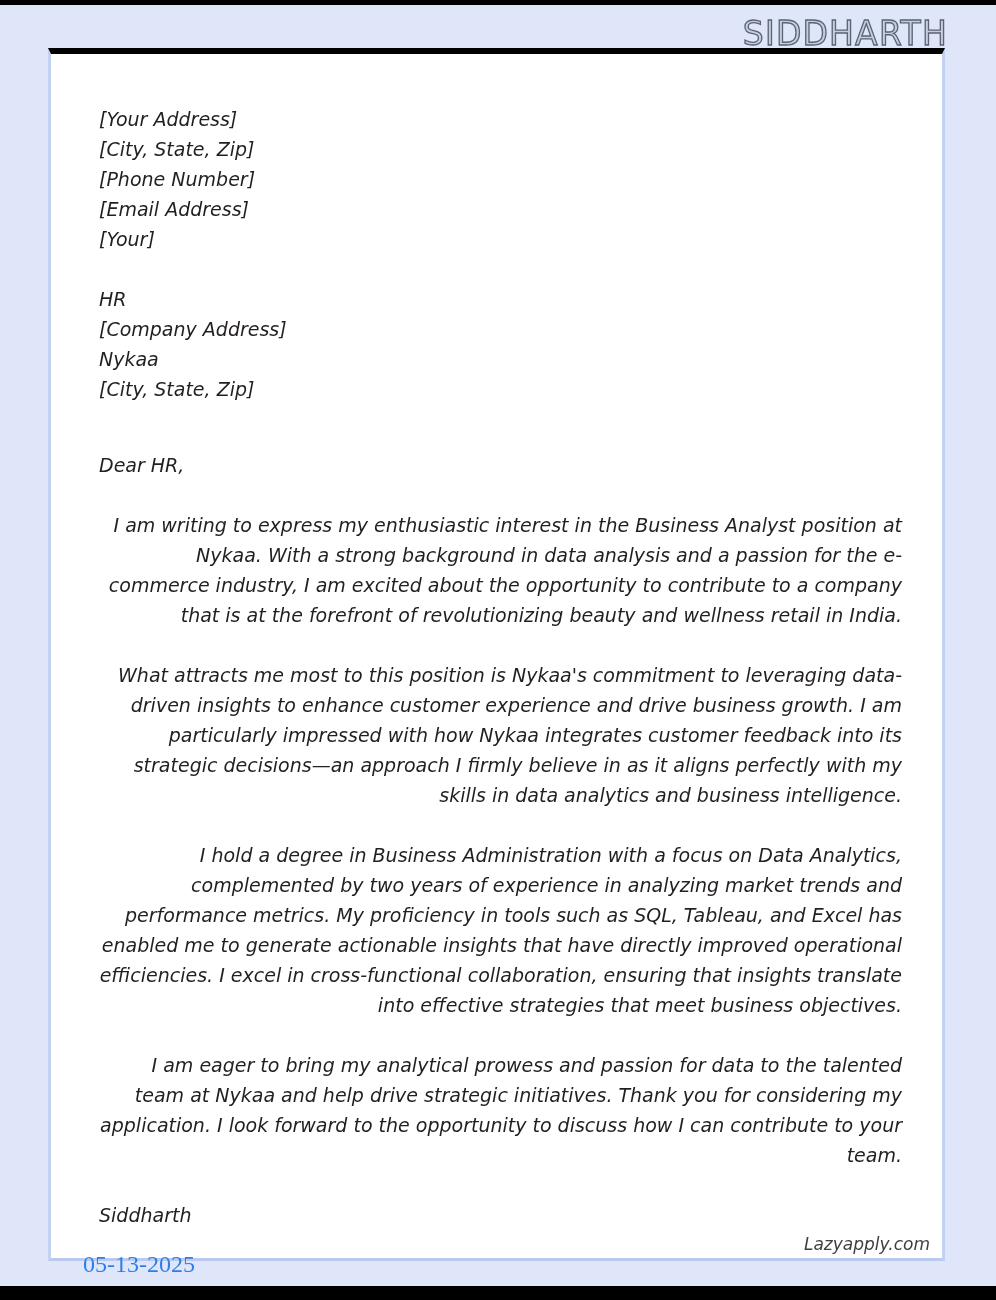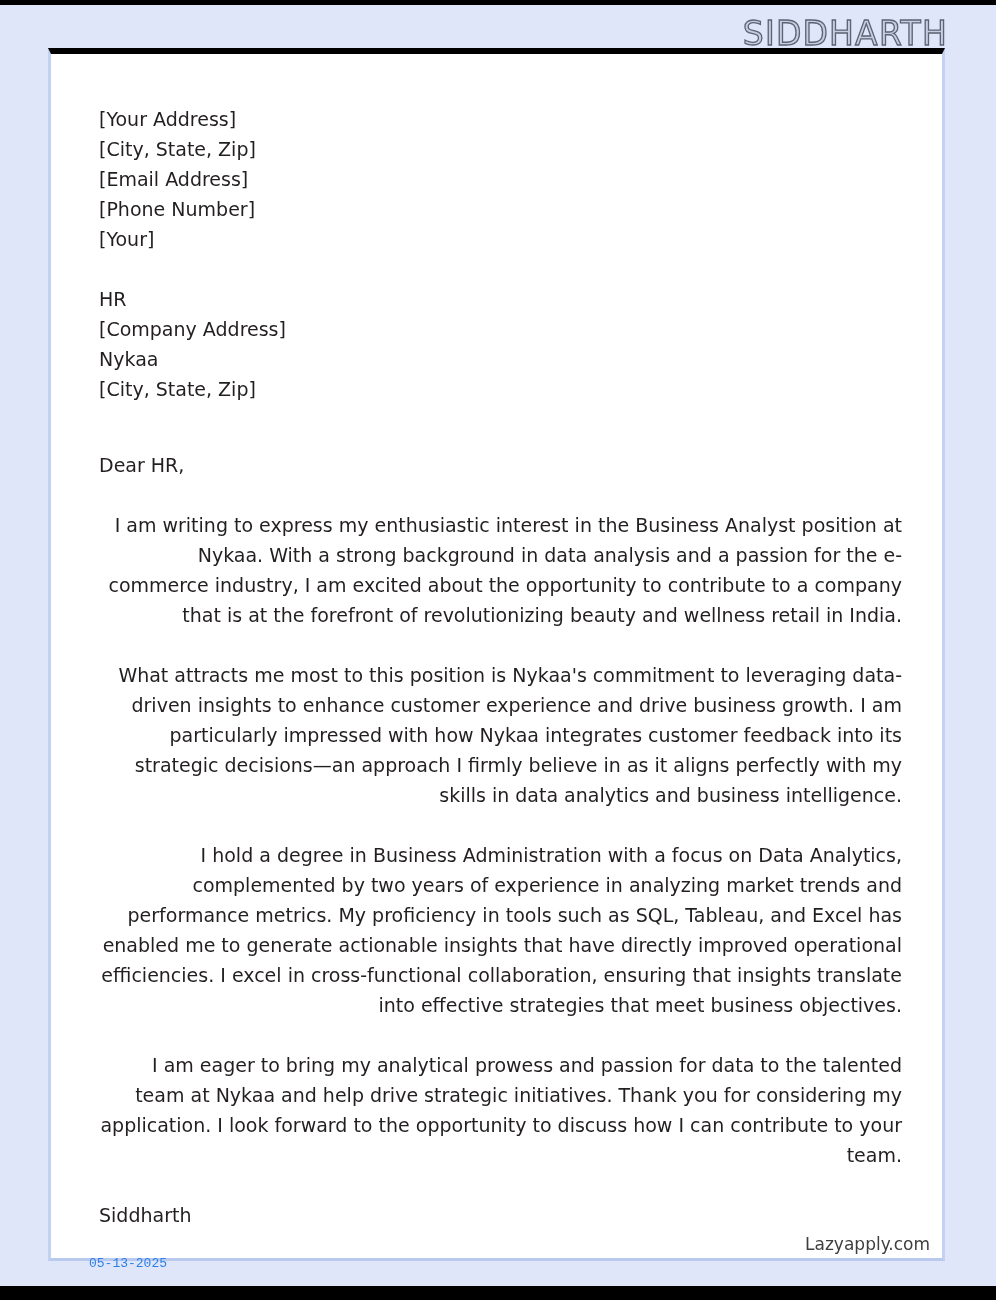--- a/index.html
+++ b/index.html
@@ -59,20 +59,21 @@
     top: 48px;
     width: 897px;
     height: 1213px;
     background: #ffffff;
     border-top: 6px solid #000000;
     border-left: 3px solid #c3d2f2;
     border-right: 3px solid #c3d2f2;
     border-bottom: 3px solid #b9caee;
     box-sizing: border-box;
     z-index: 10;
+    font-style: italic;
   }
 
   .page-body {
     position: absolute;
     left: 48px;
     top: 50px;
     right: 40px;
     font-size: 19px;
     line-height: 30px;
     color: #231f20;
@@ -103,48 +104,48 @@
     bottom: 6px;
     font-size: 17px;
     line-height: 16px;
     color: #3f3f3f;
     font-family: "DejaVu Sans", sans-serif;
     white-space: nowrap;
   }
 
   .doc-date {
     position: absolute;
-    left: 89px;
+    left: 83px;
     top: 1252px;
-    font-size: 13px;
+    font-size: 24px;
     line-height: 24px;
     color: #2d7fe8;
-    font-family: Liberation Mono, monospace;
+    font-family: Liberation Serif, serif;
     white-space: nowrap;
     z-index: 30;
   }
 </style>
 </head>
 <body>
 
 <div class="edge-strip top"></div>
 
 <div class="letterhead">
   <div class="letterhead-name">SIDDHARTH</div>
 </div>
 
 <div class="page-sheet">
 
   <div class="page-body">
 
     <div>
       <span class="addr-line">[Your Address]</span>
       <span class="addr-line">[City, State, Zip]</span>
+      <span class="addr-line">[Phone Number]</span>
       <span class="addr-line">[Email Address]</span>
-      <span class="addr-line">[Phone Number]</span>
       <span class="addr-line">[Your]</span>
     </div>
 
     <div class="block-gap"></div>
 
     <div>
       <span class="addr-line">HR</span>
       <span class="addr-line">[Company Address]</span>
       <span class="addr-line">Nykaa</span>
       <span class="addr-line">[City, State, Zip]</span>

